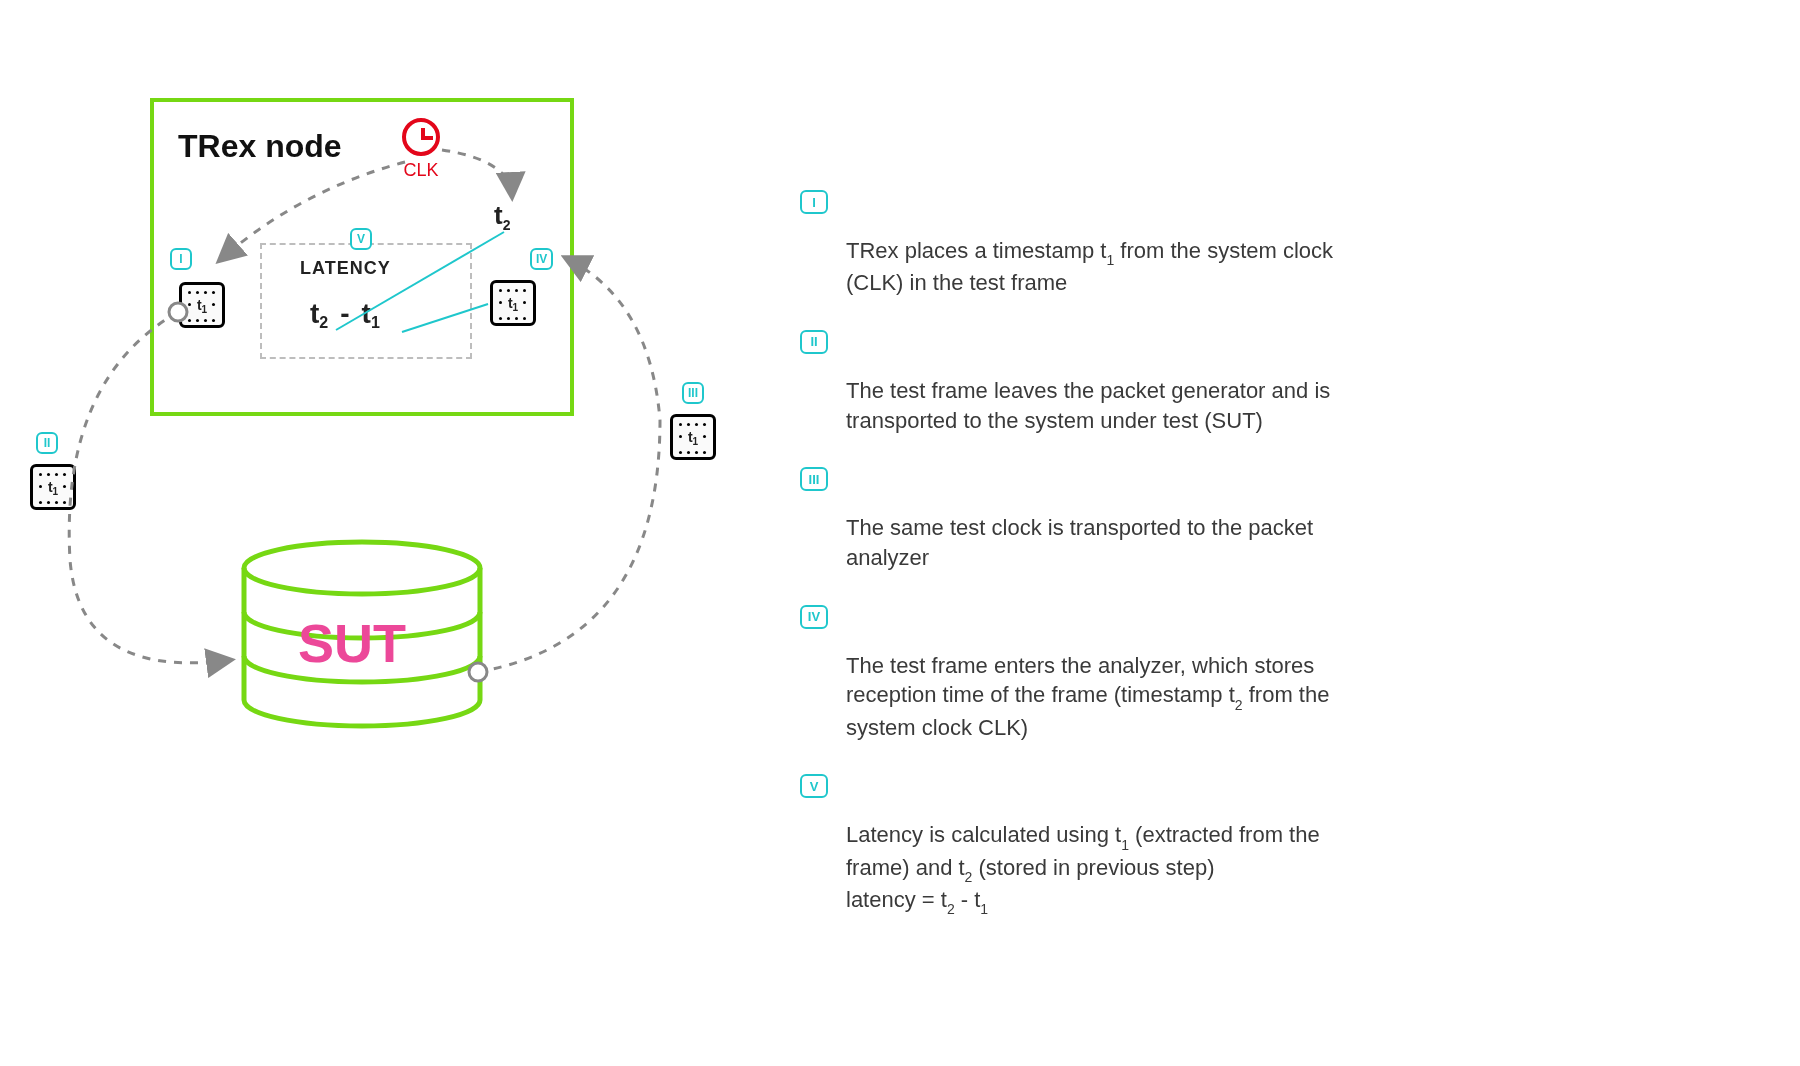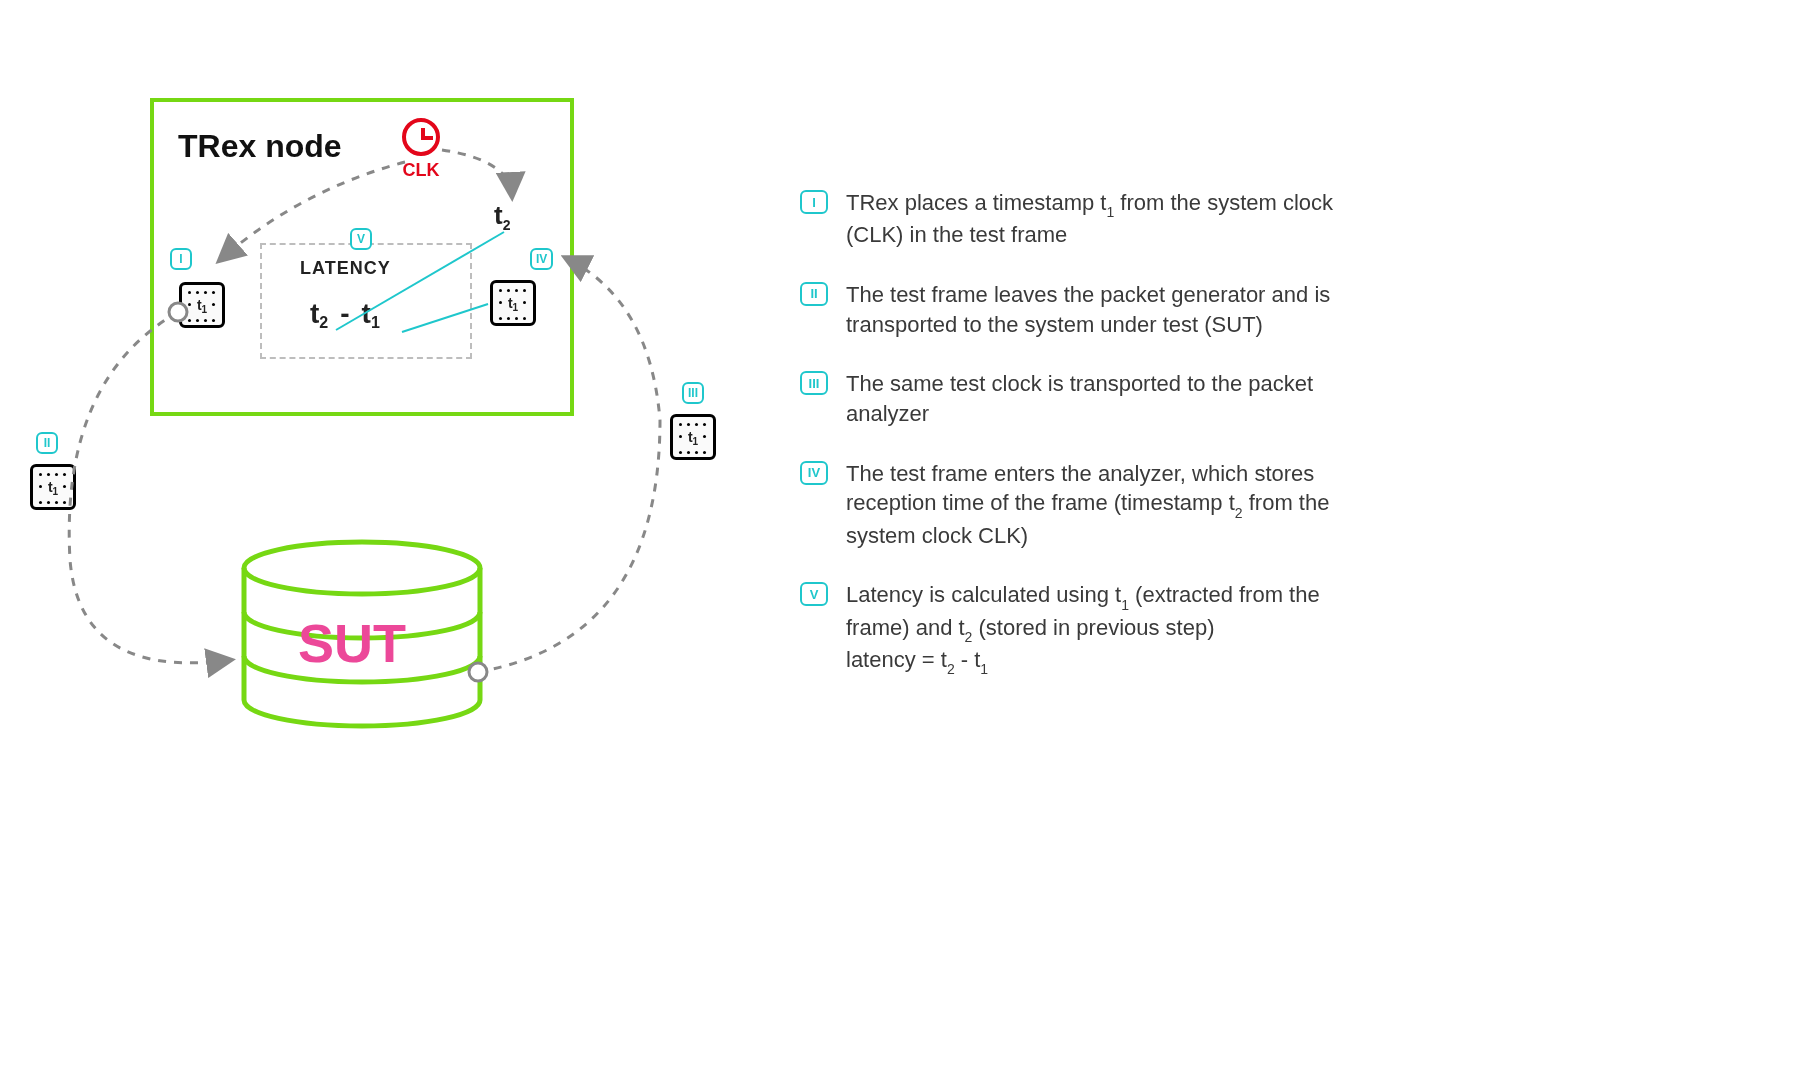--- a/index.html
+++ b/index.html
@@ -34,21 +34,21 @@
 }
 .clk-circle::before, .clk-circle::after {
   content: "";
   position: absolute;
   background: #e3061a;
 }
 .clk-circle::before { left: 15px; top: 6px; width: 4px; height: 12px; }
 .clk-circle::after  { left: 15px; top: 14px; width: 12px; height: 4px; }
 .clk-label {
   color: #e3061a;
-  font-weight: 700;
+  font-weight: 400;
   font-size: 18px;
   margin-top: 4px;
 }
 
 .badge {
   position: absolute;
   min-width: 22px;
   height: 22px;
   padding: 0 4px;
   border: 2px solid #1fc7cc;
@@ -150,20 +150,21 @@
   display: flex;
   align-items: center;
   justify-content: center;
   margin-right: 18px;
   margin-top: 2px;
 }
 .step .txt {
   font-size: 22px;
   line-height: 1.35;
   color: #3a3a3a;
+  margin-top: 48px;
 }
 .step .txt sub { font-size: 14px; position: relative; top: 2px; }
 
 .logo {
   position: absolute;
   right: 100px; bottom: 70px;
   font-size: 46px;
   font-weight: 700;
   letter-spacing: -1px;
 }

